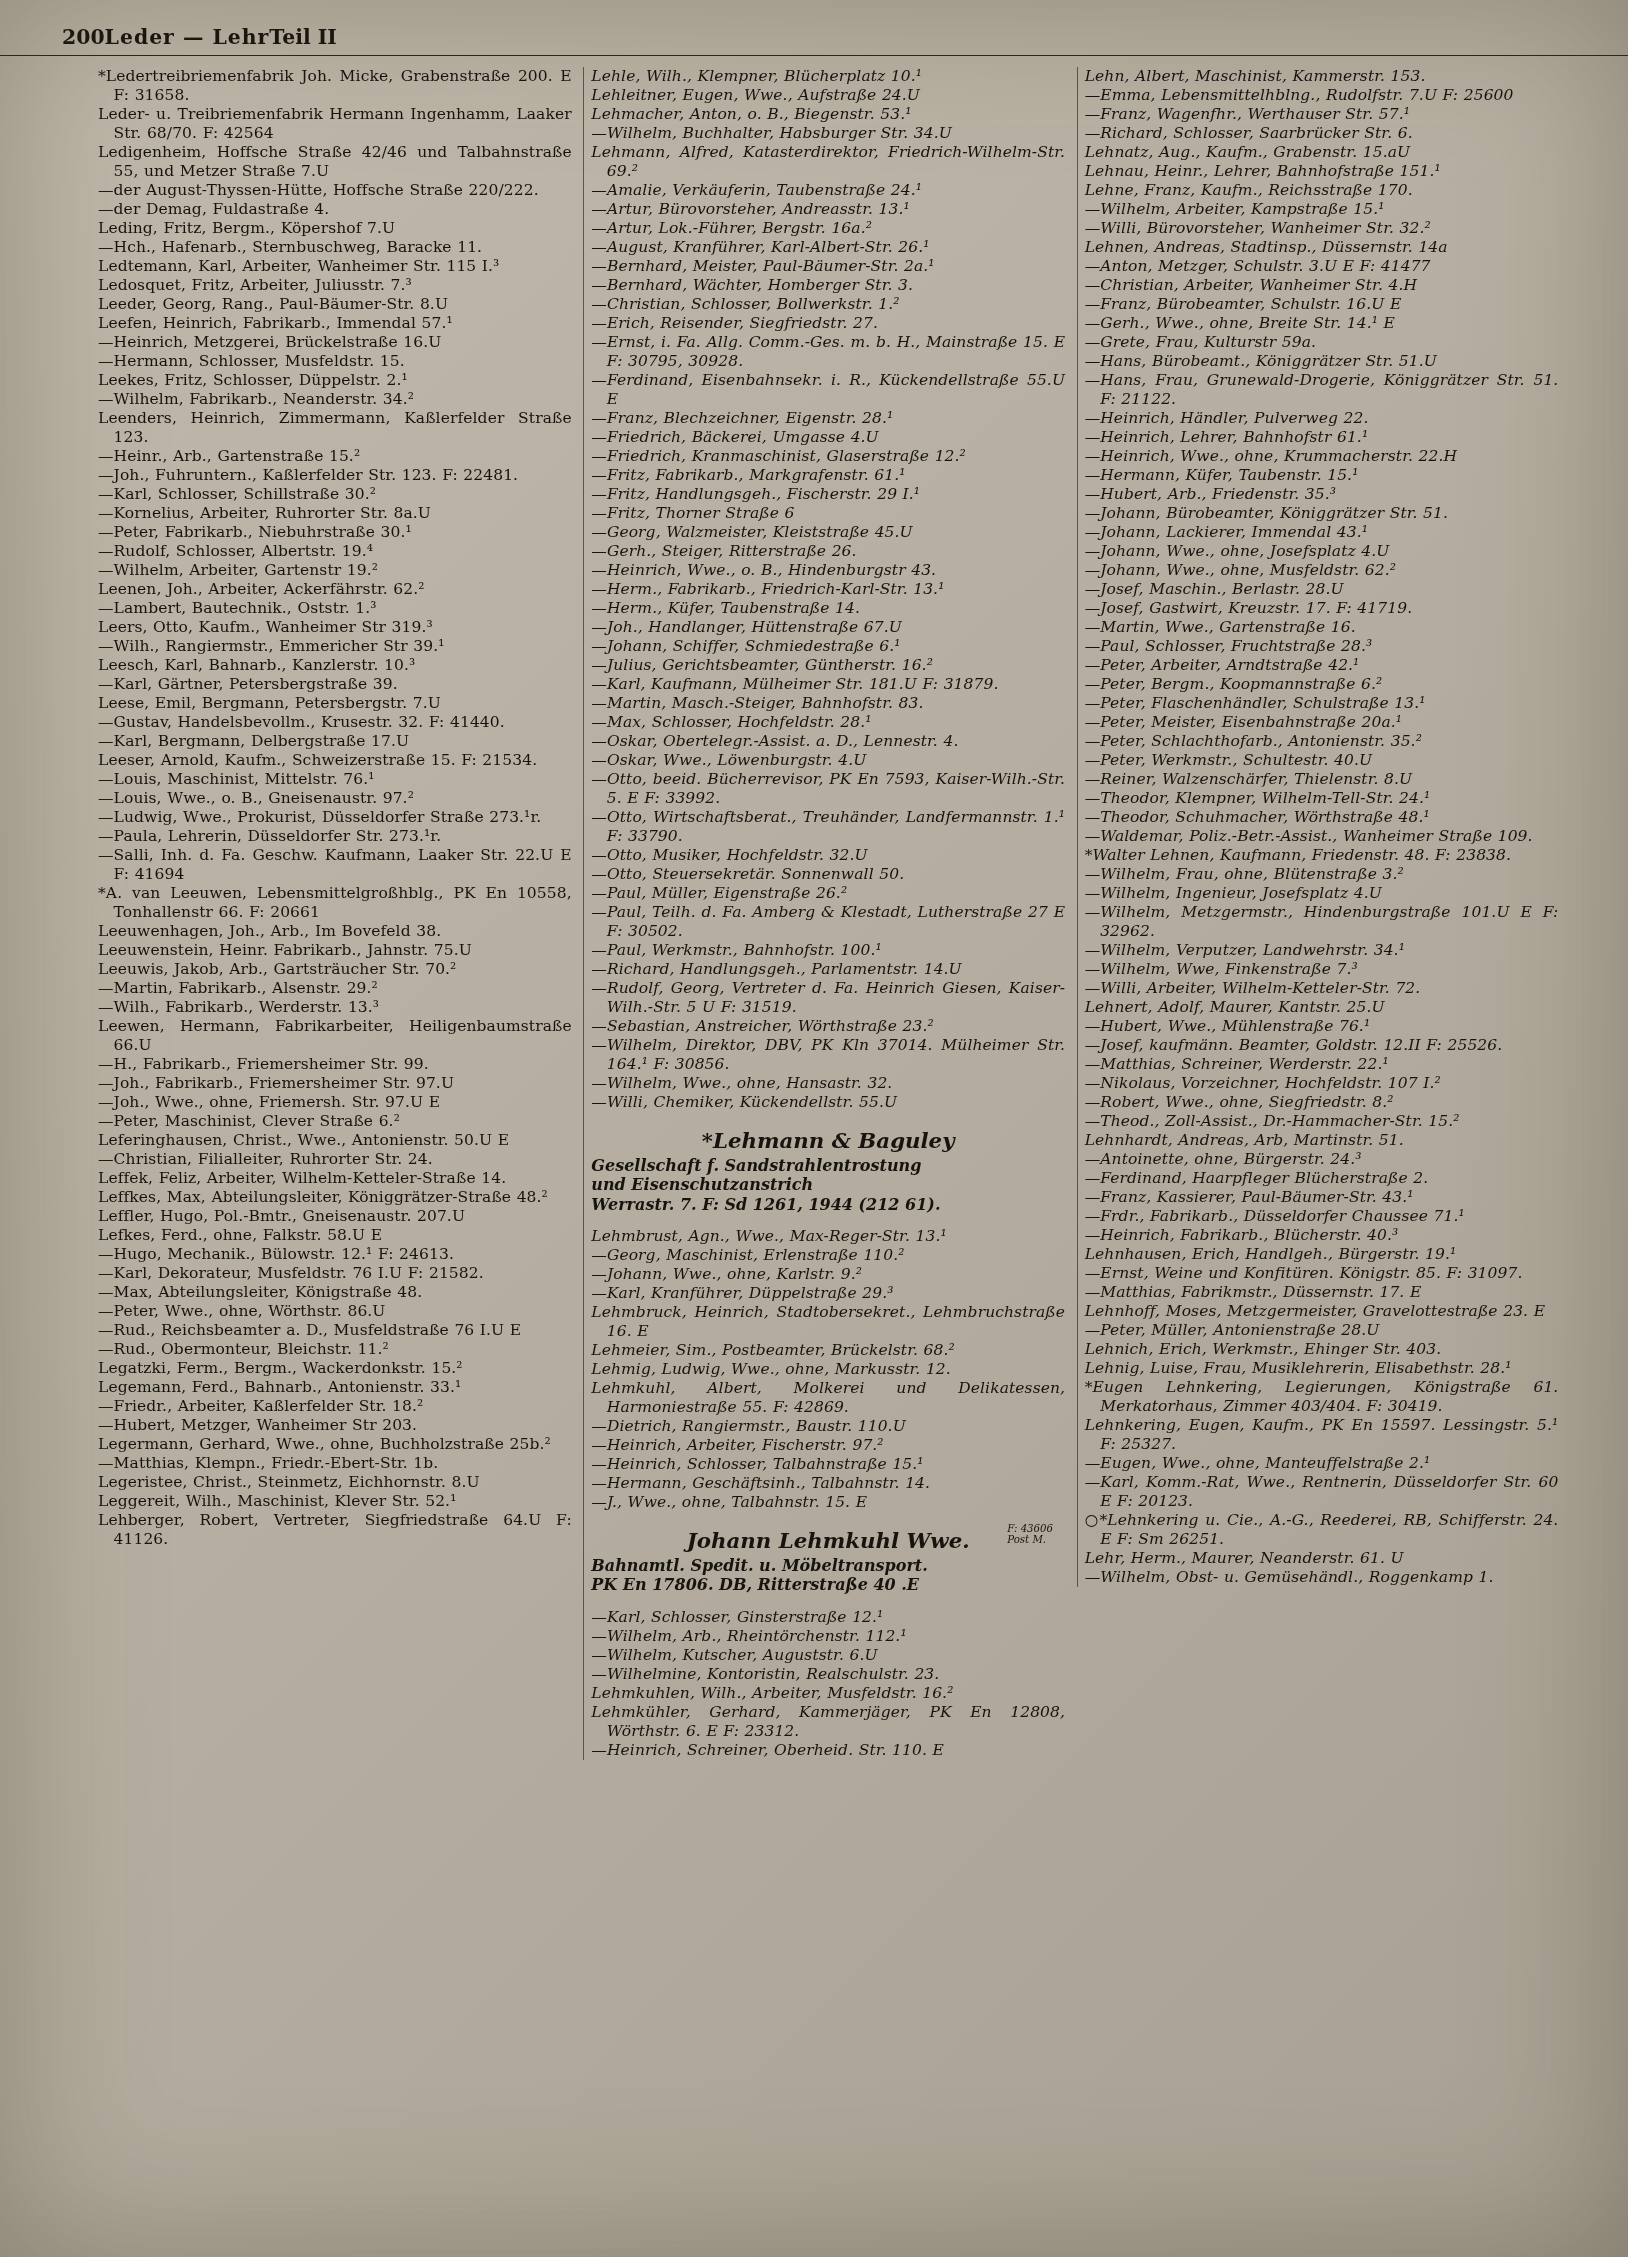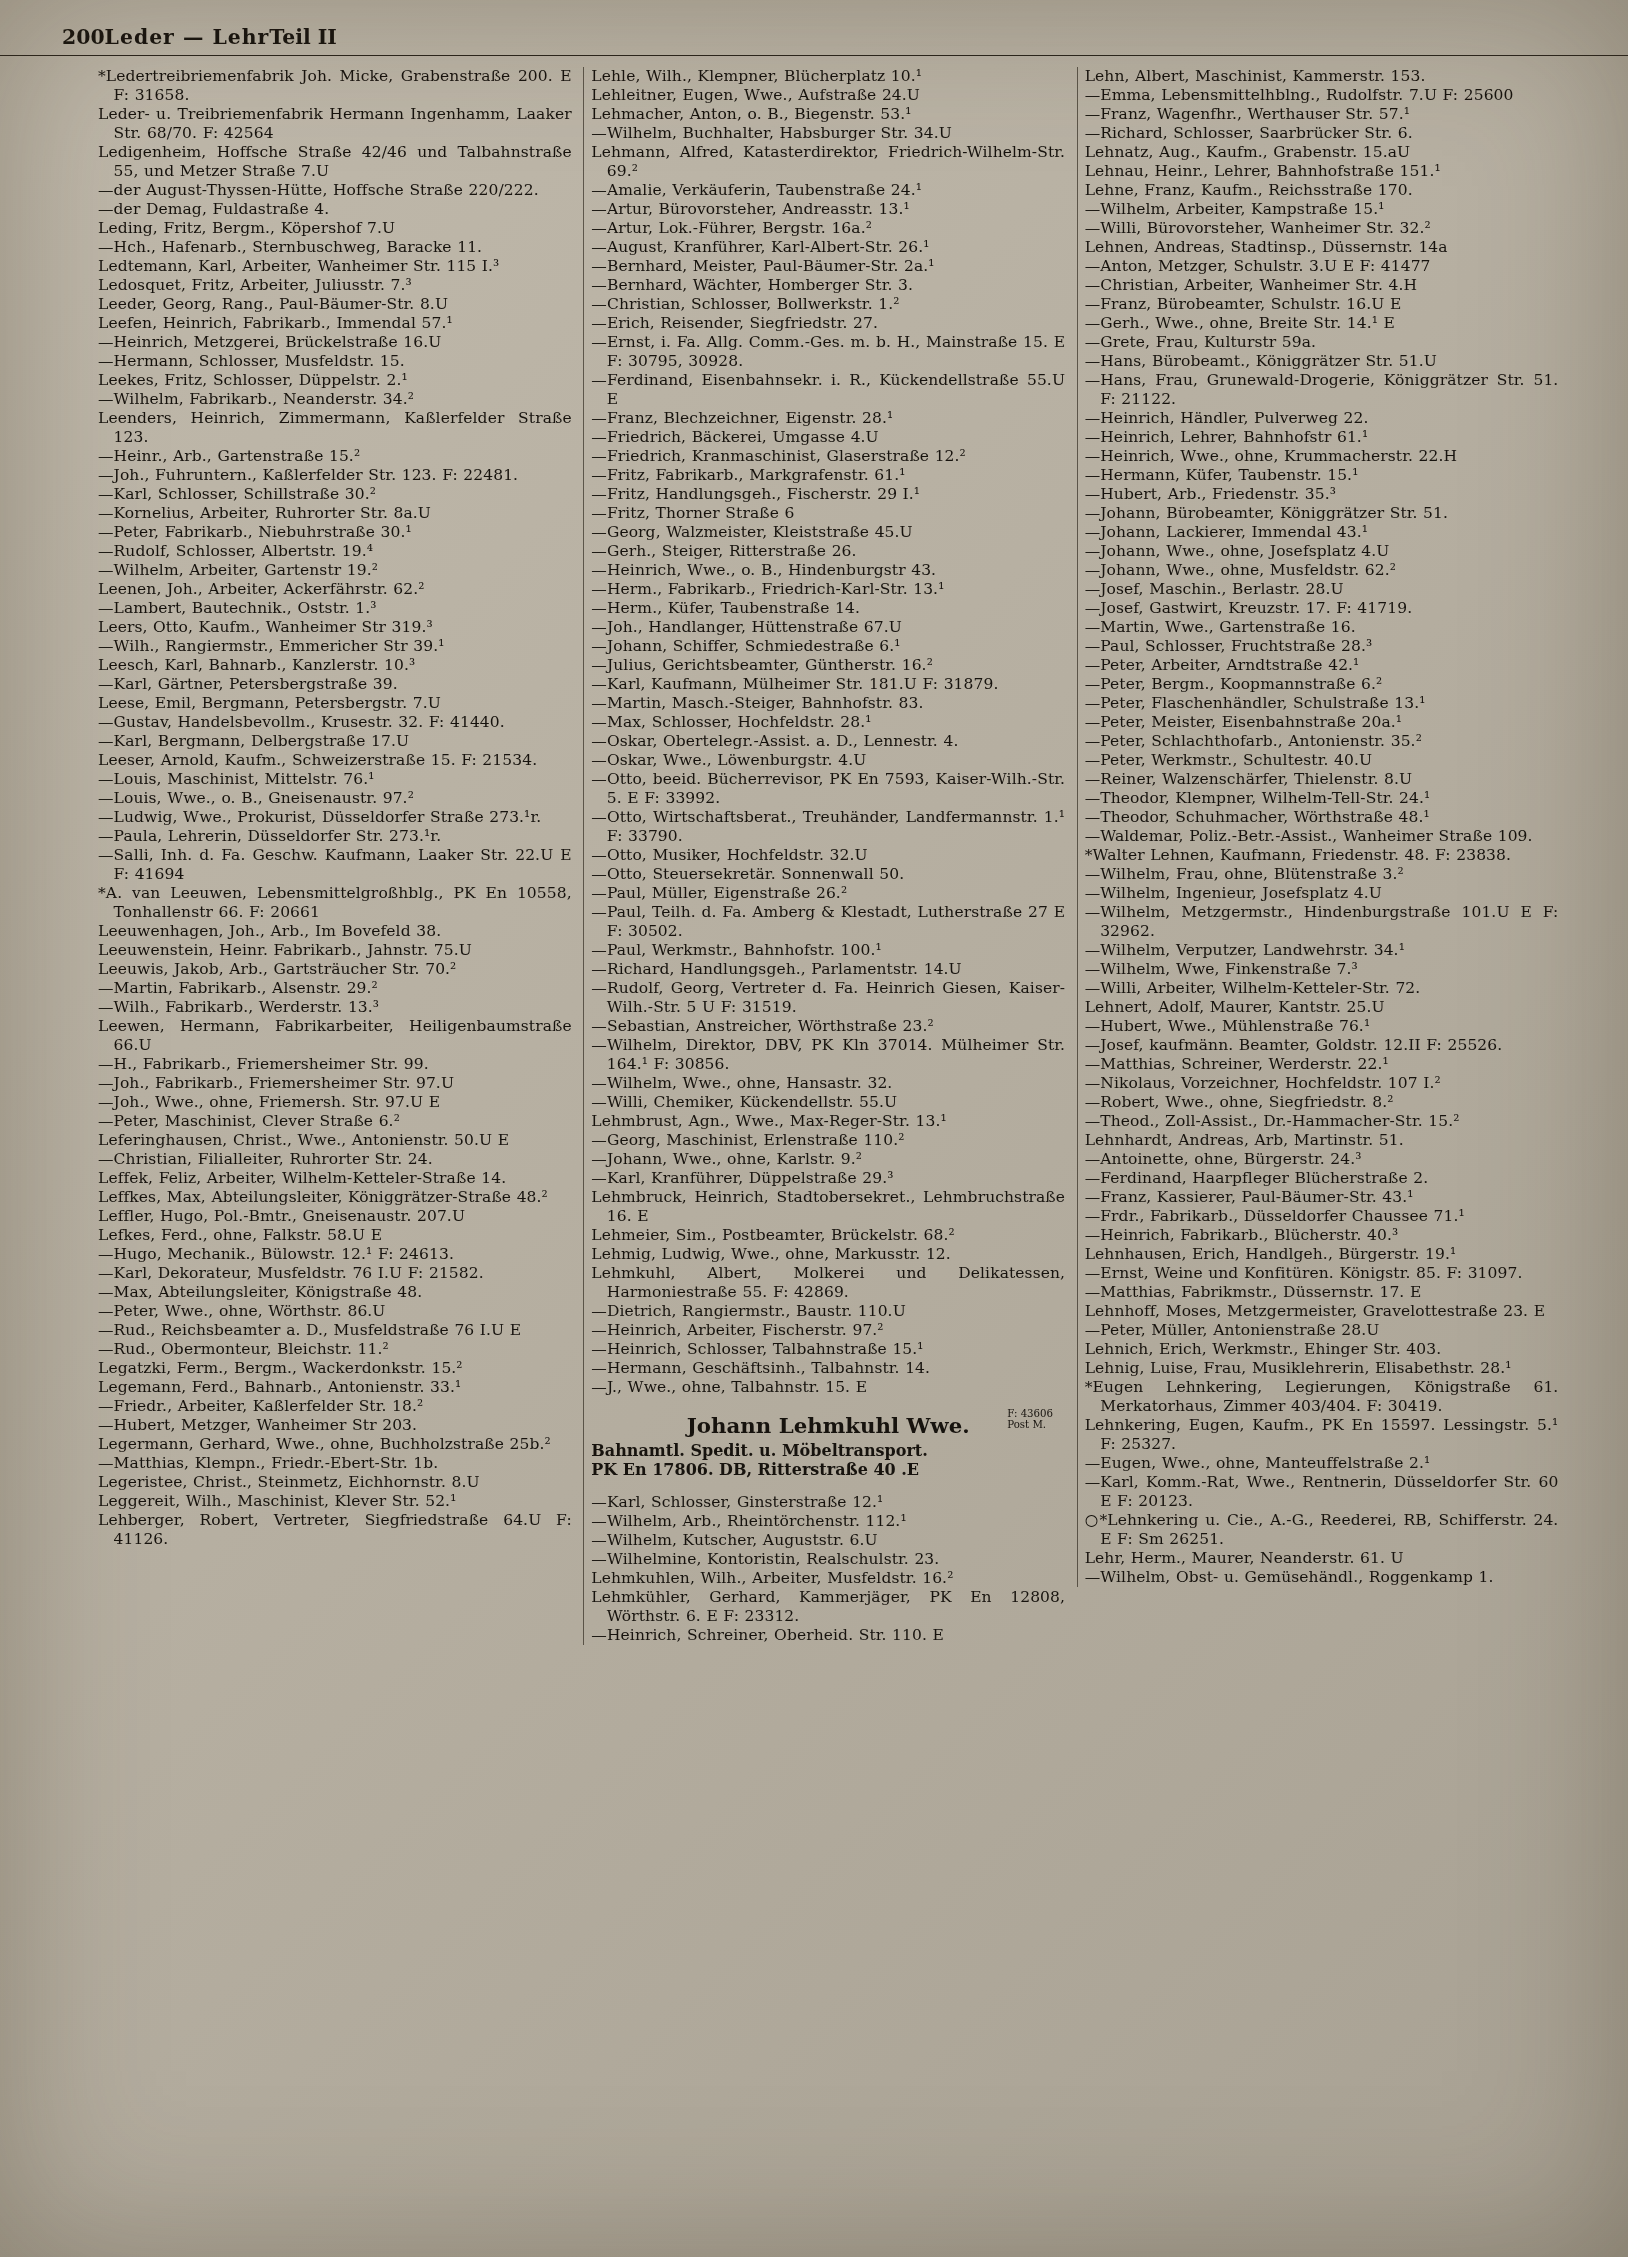--- a/index.html
+++ b/index.html
@@ -28,20 +28,21 @@
     align-items:flex-start;
     margin-left:40px;
   }
   .col{
     flex:1 1 0;min-width:0;
     padding-right:11.6px;
   }
   .col-mid,.col-right{
     border-left:1px solid rgba(30,24,14,.6);
     padding-left:7px;
+    font-style:italic;
   }
   p.entry{
     margin:0;
     font-size:15.5px;
     line-height:19px;
     text-align:justify;
     text-indent:-15.5px;
     padding-left:15.5px;
     letter-spacing:0.1px;
     word-spacing:0.5px;
@@ -194,20 +195,26 @@
       <p class="entry">—Otto, Steuersekretär. Sonnenwall 50.</p>
       <p class="entry">—Paul, Müller, Eigenstraße 26.²</p>
       <p class="entry">—Paul, Teilh. d. Fa. Amberg &amp; Klestadt, Lutherstraße 27 E F: 30502.</p>
       <p class="entry">—Paul, Werkmstr., Bahnhofstr. 100.¹</p>
       <p class="entry">—Richard, Handlungsgeh., Parlamentstr. 14.U</p>
       <p class="entry">—Rudolf, Georg, Vertreter d. Fa. Heinrich Giesen, Kaiser-Wilh.-Str. 5 U F: 31519.</p>
       <p class="entry">—Sebastian, Anstreicher, Wörthstraße 23.²</p>
       <p class="entry">—Wilhelm, Direktor, DBV, PK Kln 37014. Mülheimer Str. 164.¹ F: 30856.</p>
       <p class="entry">—Wilhelm, Wwe., ohne, Hansastr. 32.</p>
       <p class="entry">—Willi, Chemiker, Kückendellstr. 55.U</p>
+      <div class="ad">
+        <div class="ad-title"><span>*Lehmann &amp; Baguley</span></div>
+        <div class="ad-line">Gesellschaft f. Sandstrahlentrostung</div>
+        <div class="ad-line">und Eisenschutzanstrich</div>
+        <div class="ad-line">Werrastr. 7. F: Sd 1261, 1944 (212 61).</div>
+      </div>
       <p class="entry">Lehmbrust, Agn., Wwe., Max-Reger-Str. 13.¹</p>
       <p class="entry">—Georg, Maschinist, Erlenstraße 110.²</p>
       <p class="entry">—Johann, Wwe., ohne, Karlstr. 9.²</p>
       <p class="entry">—Karl, Kranführer, Düppelstraße 29.³</p>
       <p class="entry">Lehmbruck, Heinrich, Stadtobersekret., Lehmbruchstraße 16. E</p>
       <p class="entry">Lehmeier, Sim., Postbeamter, Brückelstr. 68.²</p>
       <p class="entry">Lehmig, Ludwig, Wwe., ohne, Markusstr. 12.</p>
       <p class="entry">Lehmkuhl, Albert, Molkerei und Delikatessen, Harmoniestraße 55. F: 42869.</p>
       <p class="entry">—Dietrich, Rangiermstr., Baustr. 110.U</p>
       <p class="entry">—Heinrich, Arbeiter, Fischerstr. 97.²</p>

